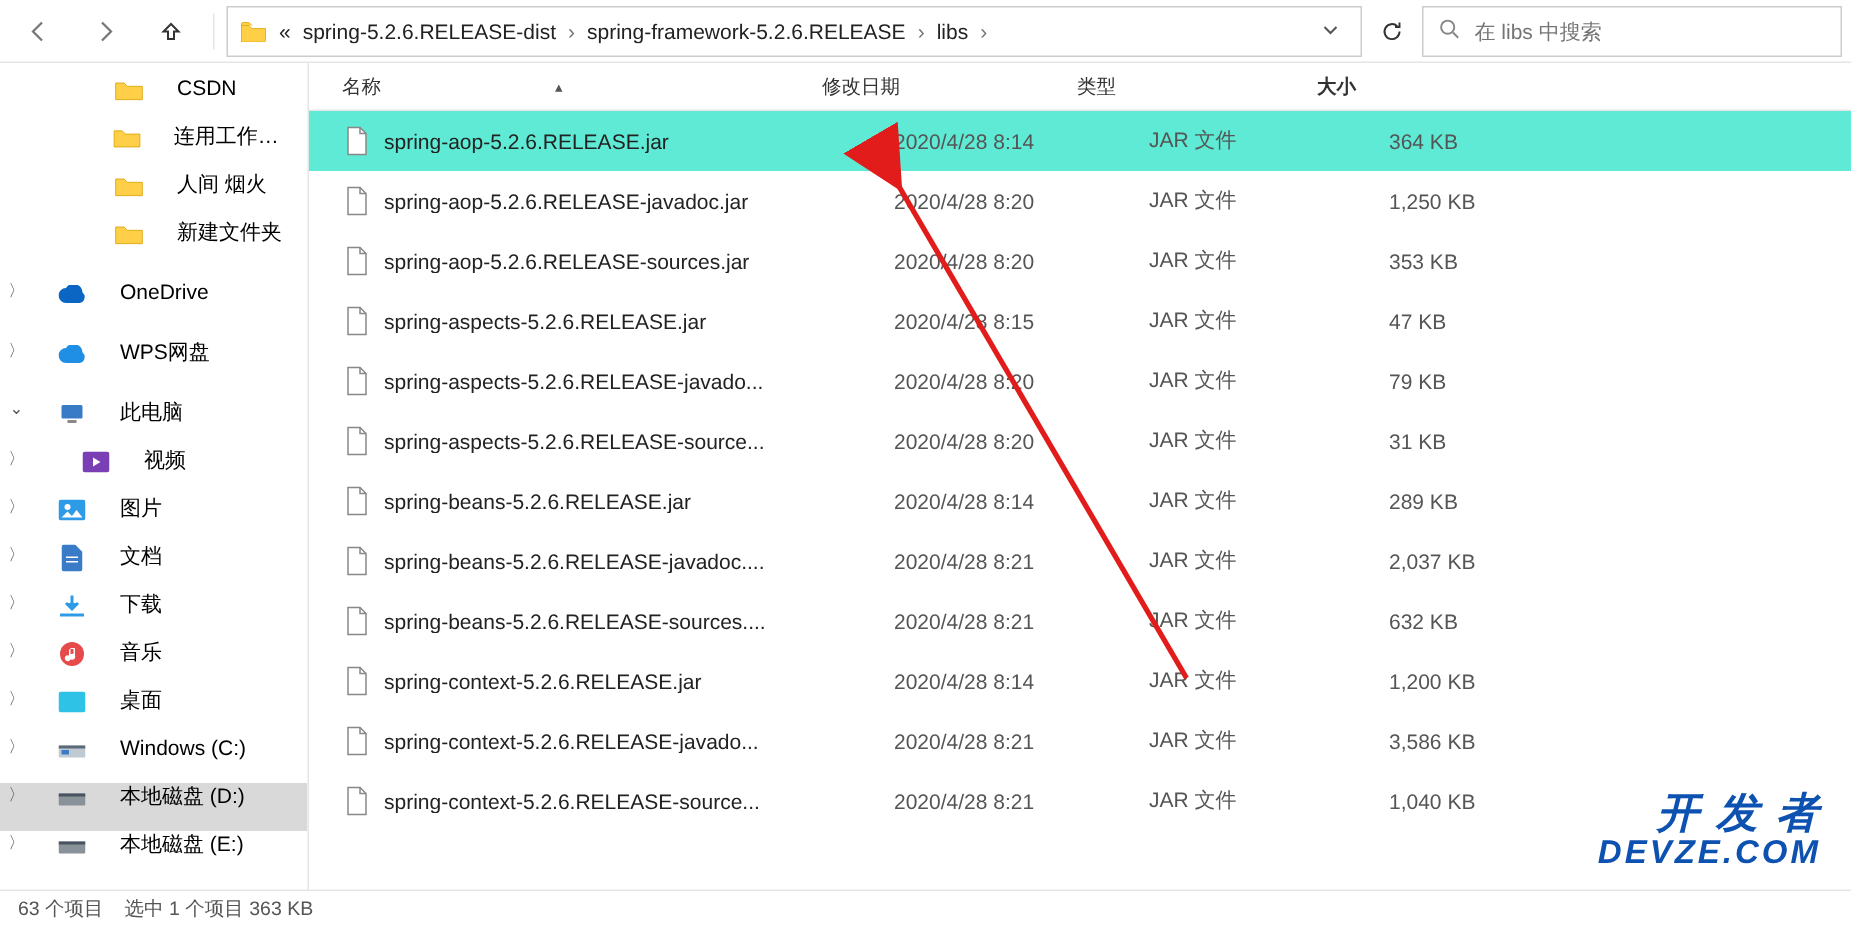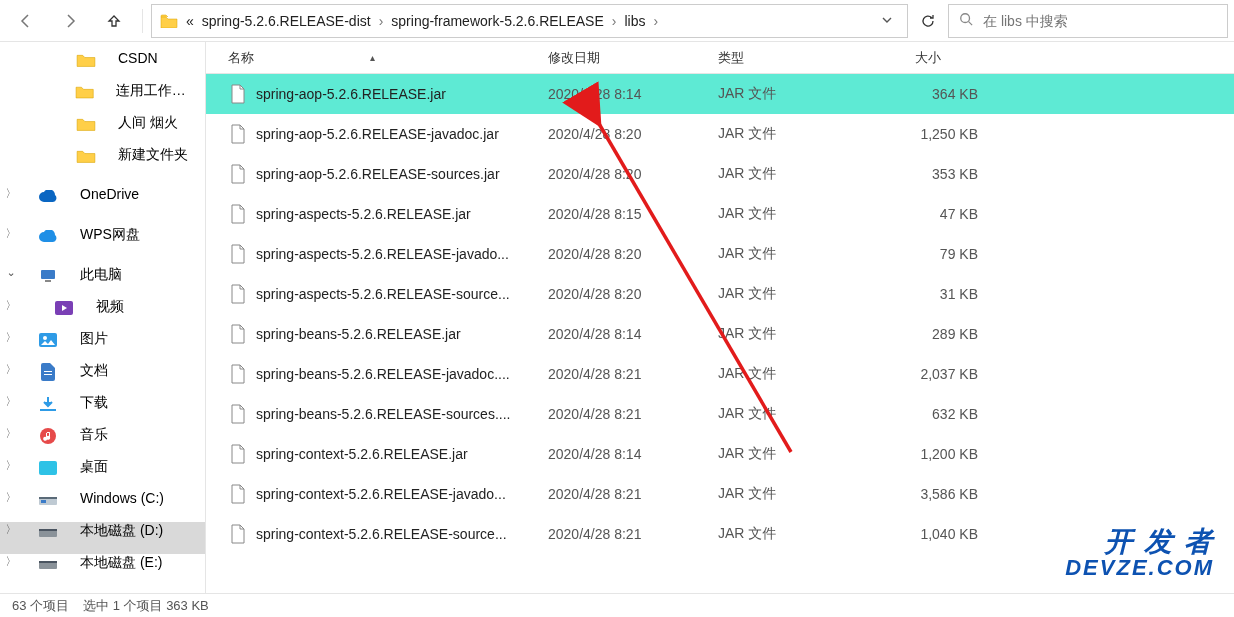--- a/index.html
+++ b/index.html
@@ -36,32 +36,32 @@
   .drive svg { width: 18px; height: 14px; }
 
   .bluecloud { color: #0a66c2; }
   .bluecloud2 { color: #1f8fe6; }
 
   .content { flex: 1; display: flex; flex-direction: column; border-left: 1px solid #e5e5e5; position: relative; }
   .cols { display: flex; align-items: center; height: 32px; border-bottom: 1px solid #e5e5e5; color: #333; padding-left: 22px; font-size: 13px; }
   .c-name { width: 320px; display:flex; align-items:center; gap:6px; }
   .c-date { width: 170px; }
   .c-type { width: 160px; }
-  .c-size { width: 120px; text-align: center; padding-right: 20px; }
+  .c-size { width: 120px; text-align: left; padding-right: 20px; font-weight: bold; }
   .sort-caret { font-size: 10px; color:#555; margin-left: 110px; }
 
   .rows { overflow-y: auto; flex: 1; }
   .row { display: flex; align-items: center; height: 40px; padding-left: 22px; color: #222; }
   .row.selected { background: #5eead4; }
   .row .ic { width: 20px; height: 20px; display:flex; align-items:center; justify-content:center; margin-right: 8px; }
   .file-ic svg { width: 16px; height: 20px; }
   .row .name { width: 292px; white-space: nowrap; overflow: hidden; text-overflow: ellipsis; }
-  .row .date { width: 170px; color: #555; }
+  .row .date { width: 170px; color: #555; margin-left: 48px; }
   .row .type { width: 160px; color: #555; }
-  .row .size { width: 120px; text-align: right; padding-right: 20px; color: #555; }
+  .row .size { width: 120px; padding-right: 20px; color: #555; }
 
   
   .status { height: 24px; display: flex; align-items: center; padding: 0 12px; color: #555; font-size: 13px; border-top: 1px solid #e5e5e5; gap: 14px; }
 
   
   .annot { position:absolute; left: 190px; top: 25px; pointer-events:none; }
 
   
   .wm { position:absolute; right:20px; bottom:14px; color:#0d52b1; font-weight:900; font-style:italic; text-align:right; line-height:1.05; letter-spacing:2px; text-shadow: 1px 0 #fff, -1px 0 #fff, 0 1px #fff, 0 -1px #fff; font-family: "Arial Black", sans-serif; pointer-events:none; }
   .wm .l1 { font-size:28px; }

